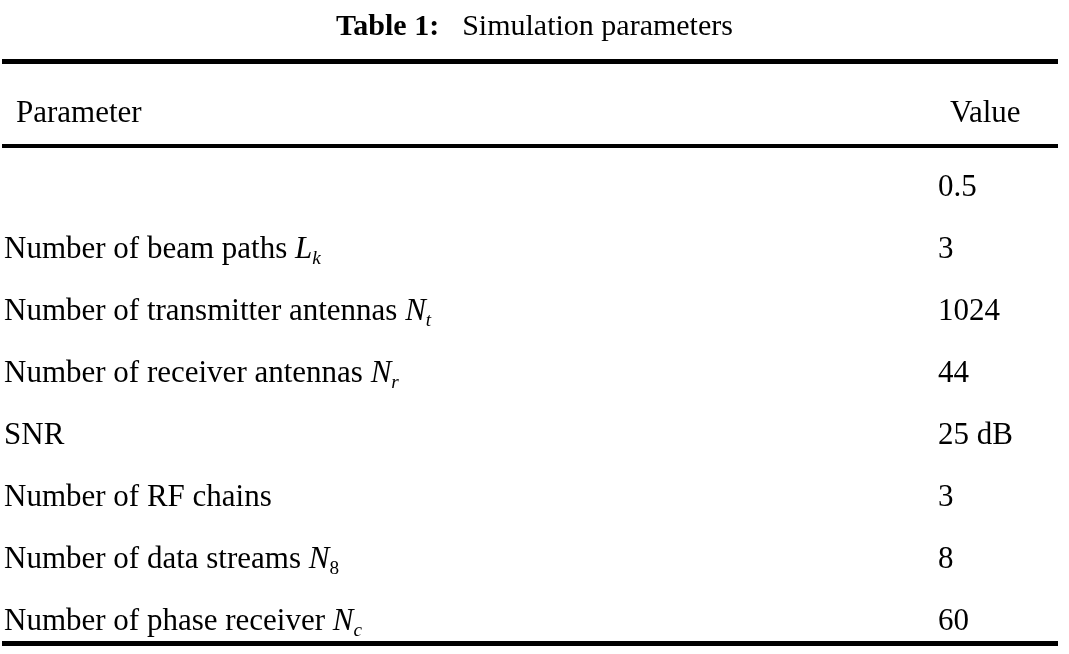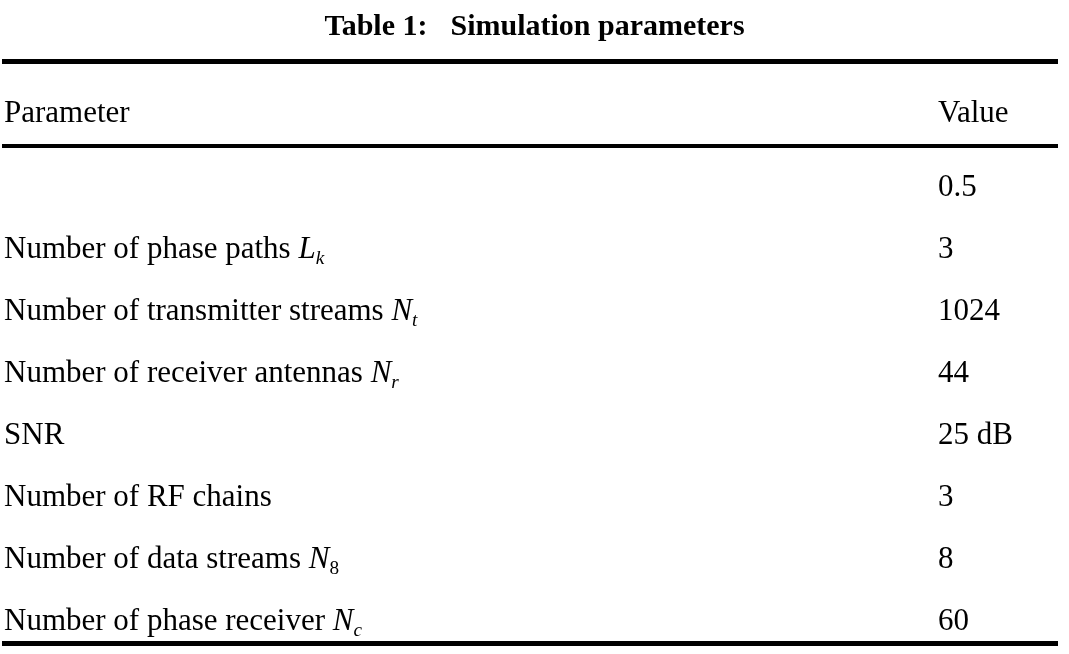--- a/index.html
+++ b/index.html
@@ -32,21 +32,21 @@
     width: 1069px;
     text-align: center;
     font-size: 30px;
     line-height: 46px;
     white-space: nowrap;
   }
   .caption-label {
     font-weight: bold;
   }
   .caption-text {
-    font-weight: bold;
+    font-weight: normal;
     margin-left: 23px;
   }
 
   
   .rule {
     position: absolute;
     left: 2px;
     width: 1056px;
     background: #000000;
   }
@@ -57,21 +57,21 @@
   .row-cell {
     position: absolute;
     font-size: 31px;
     line-height: 31px;
     white-space: nowrap;
   }
   .cell-param { left: 4px; }
   .cell-value { left: 938px; }
 
   
-  .hdr { font-size: 31px; }
+  .hdr { font-size: 31px; margin-left: 12px; }
 
   
   .mi {
     font-style: italic;
     font-family: "Liberation Serif", "DejaVu Serif", serif;
   }
   .sub {
     font-style: italic;
     font-size: 0.62em;
     vertical-align: -0.30em;
@@ -95,26 +95,26 @@
   <div class="rule rule-top"></div>
 
   <div class="row-cell cell-param hdr" style="top:96px">Parameter</div>
   <div class="row-cell cell-value hdr" style="top:96px">Value</div>
 
   <div class="rule rule-mid"></div>
 
   <div class="row-cell cell-value" style="top:170px">0.5</div>
 
   <div class="row-cell cell-param" style="top:232px">
-    <span>Number of phase paths </span><span class="mi">L</span><span class="sub">k</span>
+    <span>Number of beam paths </span><span class="mi">L</span><span class="sub">k</span>
   </div>
   <div class="row-cell cell-value" style="top:232px">3</div>
 
   <div class="row-cell cell-param" style="top:294px">
-    <span>Number of transmitter streams </span><span class="mi">N</span><span class="sub">t</span>
+    <span>Number of transmitter antennas </span><span class="mi">N</span><span class="sub">t</span>
   </div>
   <div class="row-cell cell-value" style="top:294px">1024</div>
 
   <div class="row-cell cell-param" style="top:356px">
     <span>Number of receiver antennas </span><span class="mi">N</span><span class="sub">r</span>
   </div>
   <div class="row-cell cell-value" style="top:356px">44</div>
 
   <div class="row-cell cell-param" style="top:418px">
     <span>SNR</span>

